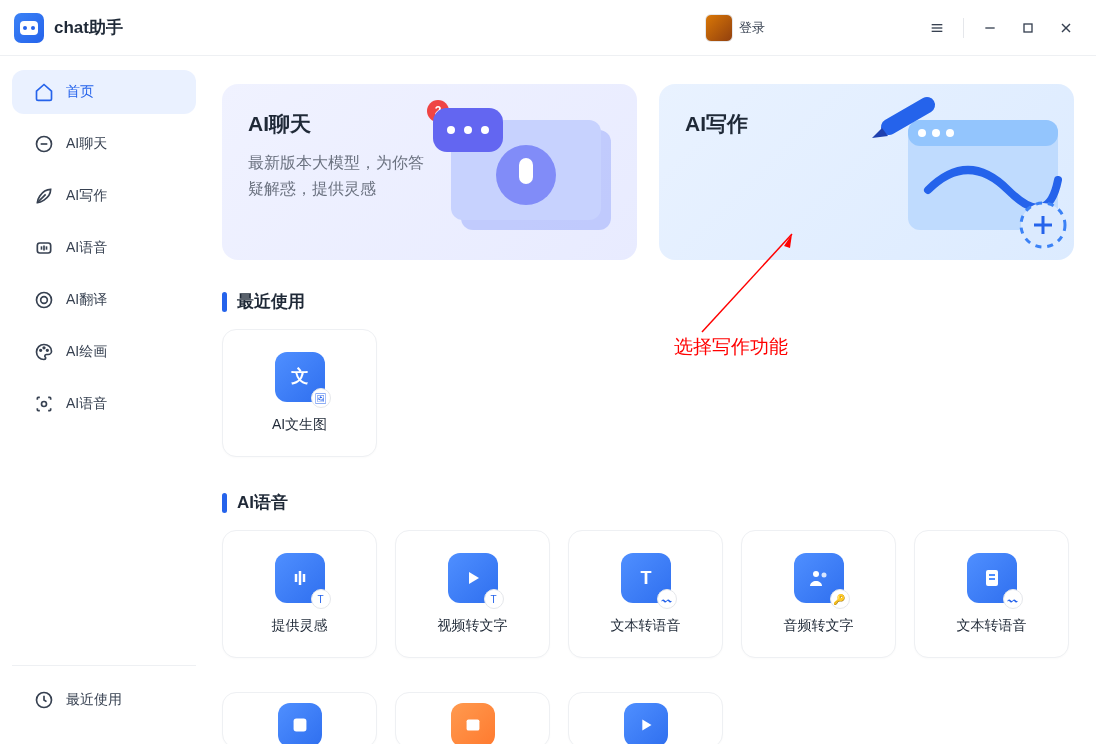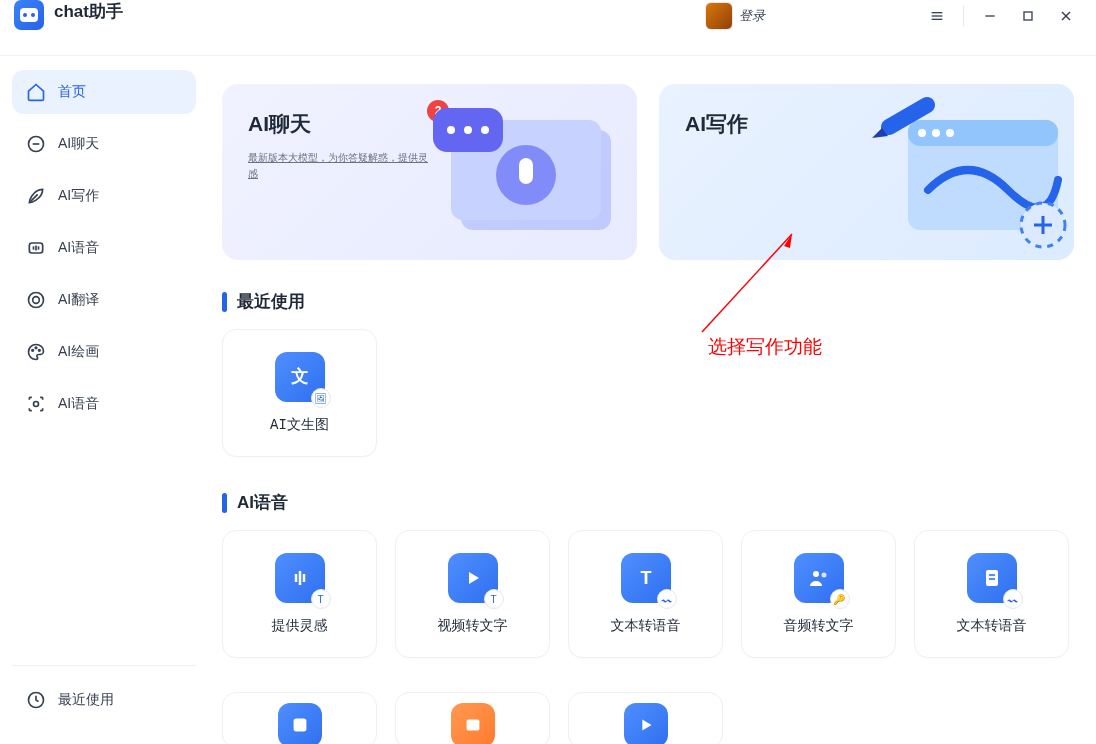--- a/index.html
+++ b/index.html
@@ -1,70 +1,70 @@
 <!DOCTYPE html>
 <html><head>
 <meta charset="utf-8">
 <style>
 * { margin: 0; padding: 0; box-sizing: border-box; font-family: "PingFang SC", "Microsoft YaHei", sans-serif; }
 body { width: 1096px; height: 744px; background: #fff; overflow: hidden; position: relative; }
 
 
-.titlebar { height: 56px; display: flex; align-items: flex-start; padding: 0 14px; border-bottom: 1px solid #eef0f3; }
+.titlebar { height: 56px; display: flex; align-items: center; padding: 0 14px; border-bottom: 1px solid #eef0f3; }
 .logo-icon { width: 30px; height: 30px; background: linear-gradient(135deg,#3b82f6,#2563eb); border-radius: 7px; display: flex; align-items: center; justify-content: center; margin-right: 10px; }
 .logo-face { width: 18px; height: 14px; background: #fff; border-radius: 4px; position: relative; }
 .logo-face::before, .logo-face::after { content:""; position:absolute; width:4px; height:4px; background:#2563eb; border-radius:50%; top:5px; }
 .logo-face::before { left:3px; }
 .logo-face::after { right:3px; }
 .app-title { font-size: 17px; font-weight: 600; color: #1f2937; }
-.titlebar-right { margin-left: auto; display: flex; align-items: center; gap: 6px; font-style: italic; }
+.titlebar-right { margin-left: auto; display: flex; align-items: center; gap: 6px; }
 .avatar { width: 28px; height: 28px; border-radius: 6px; background: linear-gradient(135deg,#d97706,#92400e); border:1px solid #e5e7eb; }
 .login-text { font-size: 13px; color: #374151; margin-right: 150px; }
 .win-btn { width: 32px; height: 32px; display: flex; align-items: center; justify-content: center; color: #374151; cursor: pointer; }
 .win-btn svg { width: 16px; height: 16px; }
 
 
 .layout { display: flex; height: 688px; }
 .sidebar { width: 208px; padding: 14px 12px; display: flex; flex-direction: column; }
-.nav-item { height: 44px; display: flex; align-items: center; gap: 12px; padding: 0 14px; border-radius: 12px; margin-bottom: 8px; cursor: pointer; color: #374151; font-size: 14px; }
+.nav-item { height: 44px; display: flex; align-items: center; gap: 12px; padding: 0 22px; border-radius: 12px; margin-bottom: 8px; cursor: pointer; color: #374151; font-size: 14px; }
 .nav-item.active { background: #eaf1ff; color: #2563eb; font-weight: 500; }
 .nav-icon { width: 20px; height: 20px; display: flex; align-items: center; justify-content: center; }
 .nav-spacer { flex: 1; }
 .nav-divider { height: 1px; background: #eef0f3; margin: 8px 0 12px; }
 
 .main { flex: 1; padding: 28px 22px 0 14px; overflow: hidden; }
 
 
 .hero-row { display: flex; gap: 22px; margin-bottom: 30px; }
 .hero-card { flex: 1; height: 176px; border-radius: 16px; padding: 26px 26px; position: relative; overflow: hidden; cursor: pointer; }
 .hero-card.chat { background: linear-gradient(135deg,#f0f2ff 0%,#e8ebff 100%); }
 .hero-card.write { background: linear-gradient(135deg,#e9f2ff 0%,#dcebff 100%); }
 .hero-title { font-size: 21px; font-weight: 700; color: #1f2937; margin-bottom: 12px; }
-.hero-desc { font-size: 10px; color: #6b7280; line-height: 1.6; max-width: 180px; text-decoration: underline; }
+.hero-desc { font-size: 16px; color: #6b7280; line-height: 1.6; max-width: 180px; }
 .hero-illus { position: absolute; right: 6px; top: 6px; width: 210px; height: 164px; }
 .badge { position: absolute; top: 16px; right: 188px; width: 22px; height: 22px; background: #ef4444; color:#fff; border-radius: 50%; display:flex; align-items:center; justify-content:center; font-size:12px; font-weight:600; }
 
 
 .section-head { display: flex; align-items: center; gap: 10px; margin-bottom: 16px; }
 .head-bar { width: 5px; height: 20px; background: #2563eb; border-radius: 3px; }
 .head-text { font-size: 17px; font-weight: 700; color: #1f2937; }
 
 
 .tool-grid { display: flex; gap: 18px; flex-wrap: wrap; margin-bottom: 34px; }
 .tool-card { width: 155px; height: 128px; background: #fff; border: 1px solid #eef0f3; border-radius: 14px; display: flex; flex-direction: column; align-items: center; justify-content: center; gap: 14px; cursor: pointer; box-shadow: 0 1px 2px rgba(0,0,0,0.02); }
 .tool-icon-wrap { width: 50px; height: 50px; border-radius: 12px; background: linear-gradient(135deg,#4f8fff,#2f6fef); display:flex; align-items:center; justify-content:center; position:relative; }
 .tool-icon-wrap.orange { background: linear-gradient(135deg,#ff9a4f,#ff7a2f); }
 .tool-icon-sub { position:absolute; right:-6px; bottom:-6px; width:20px; height:20px; border-radius:50%; background:#fff; display:flex; align-items:center; justify-content:center; font-size:10px; color:#2563eb; border:1px solid #e5e7eb; }
-.tool-label { font-size: 14px; color: #1f2937; font-family: Liberation Mono, monospace; }
+.tool-label { font-size: 14px; color: #1f2937; }
 
 .tool-grid.peek .tool-card { height: 56px; justify-content: flex-start; padding-top: 10px; }
 .tool-grid.peek .tool-icon-wrap { width: 44px; height: 44px; }
 
 
-.anno-text { position: absolute; left: 708px; top: 334px; font-size: 19px; color: #ff0000; }
+.anno-text { position: absolute; left: 674px; top: 334px; font-size: 19px; color: #ff0000; }
 .anno-arrow { position: absolute; left: 692px; top: 232px; }
 </style>
 </head>
 <body>
 
 <div class="titlebar">
   <div class="logo-icon">
       <div class="logo-face"></div>
     </div>
   <div class="app-title">chat助手</div>

